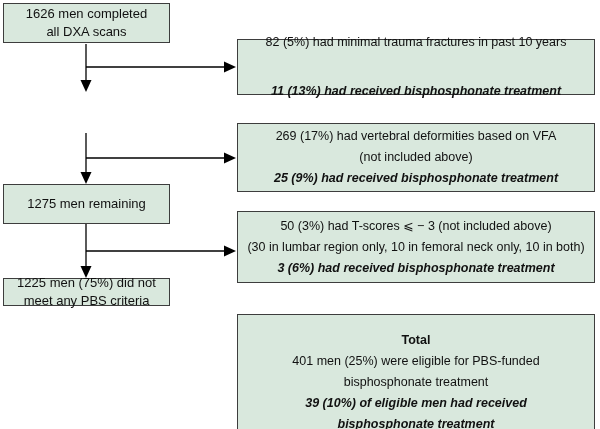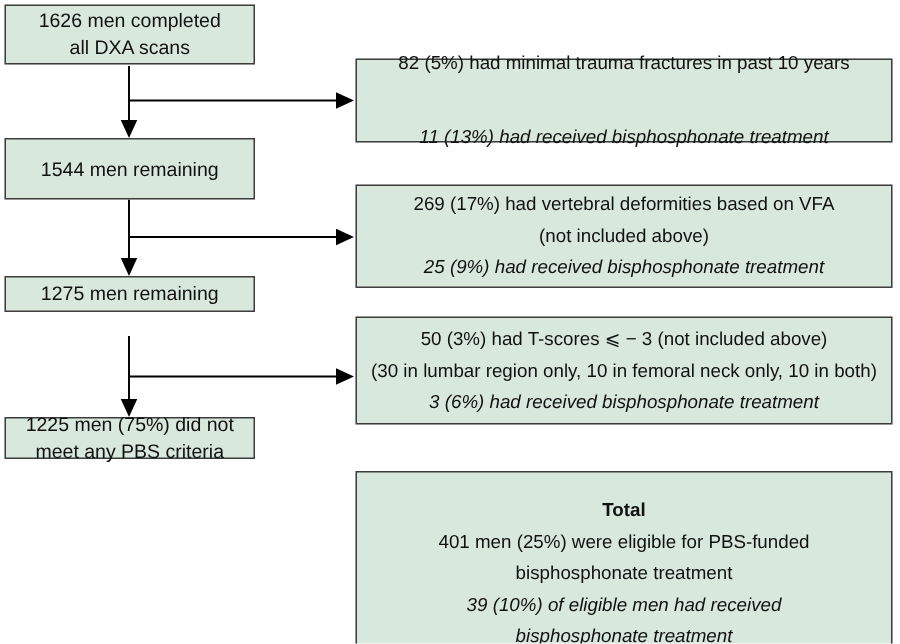--- a/index.html
+++ b/index.html
@@ -21,27 +21,27 @@
     display:flex;
     flex-direction:column;
     justify-content:center;
     align-items:center;
     text-align:center;
   }
   .left-col{left:3px;width:167px;font-size:13px;line-height:18px;}
   .right-col{left:237px;width:358px;font-size:12.5px;line-height:21px;padding:2px 8px;}
   .b-step1{top:3px;height:40px;}
   .b-step2{top:92px;height:41px;}
-  .b-step3{top:184px;height:24px;}
+  .b-step3{top:184px;height:40px;}
   .b-step4{top:278px;height:28px;}
   .b-fract{top:39px;height:56px;gap:28px;}
   .b-vert{top:123px;height:69px;text-align:center;}
   .b-tsc{top:211px;height:72px;}
   .b-total{top:314px;height:136px;}
-  .italic{font-style:italic;}
+  .italic{font-style:italic;font-weight:bold;}
   .bold{font-weight:bold;}
 </style>
 </head>
 <body>
 
 <div class="canvas">
 
   <svg class="arrows" viewBox="0 0 600 429" xmlns="http://www.w3.org/2000/svg">
     <g stroke="#000" fill="#000">
       <line x1="86" y1="44" x2="86" y2="82" stroke-width="1.3"></line>
@@ -67,23 +67,20 @@
       <line x1="86" y1="251" x2="226" y2="251" stroke-width="1.3"></line>
       <polygon points="236,251 224,245.5 224,256.5" stroke="none"></polygon>
     </g>
   </svg>
 
   <div class="box left-col b-step1">
     <div>1626 men completed</div>
     <div>all DXA scans</div>
   </div>
 
-  <div class="box left-col b-step2">
-    <div>1544 men remaining</div>
-  </div>
 
   <div class="box left-col b-step3">
     <div>1275 men remaining</div>
   </div>
 
   <div class="box left-col b-step4">
     <div>1225 men (75%) did not</div>
     <div>meet any PBS criteria</div>
   </div>
 

